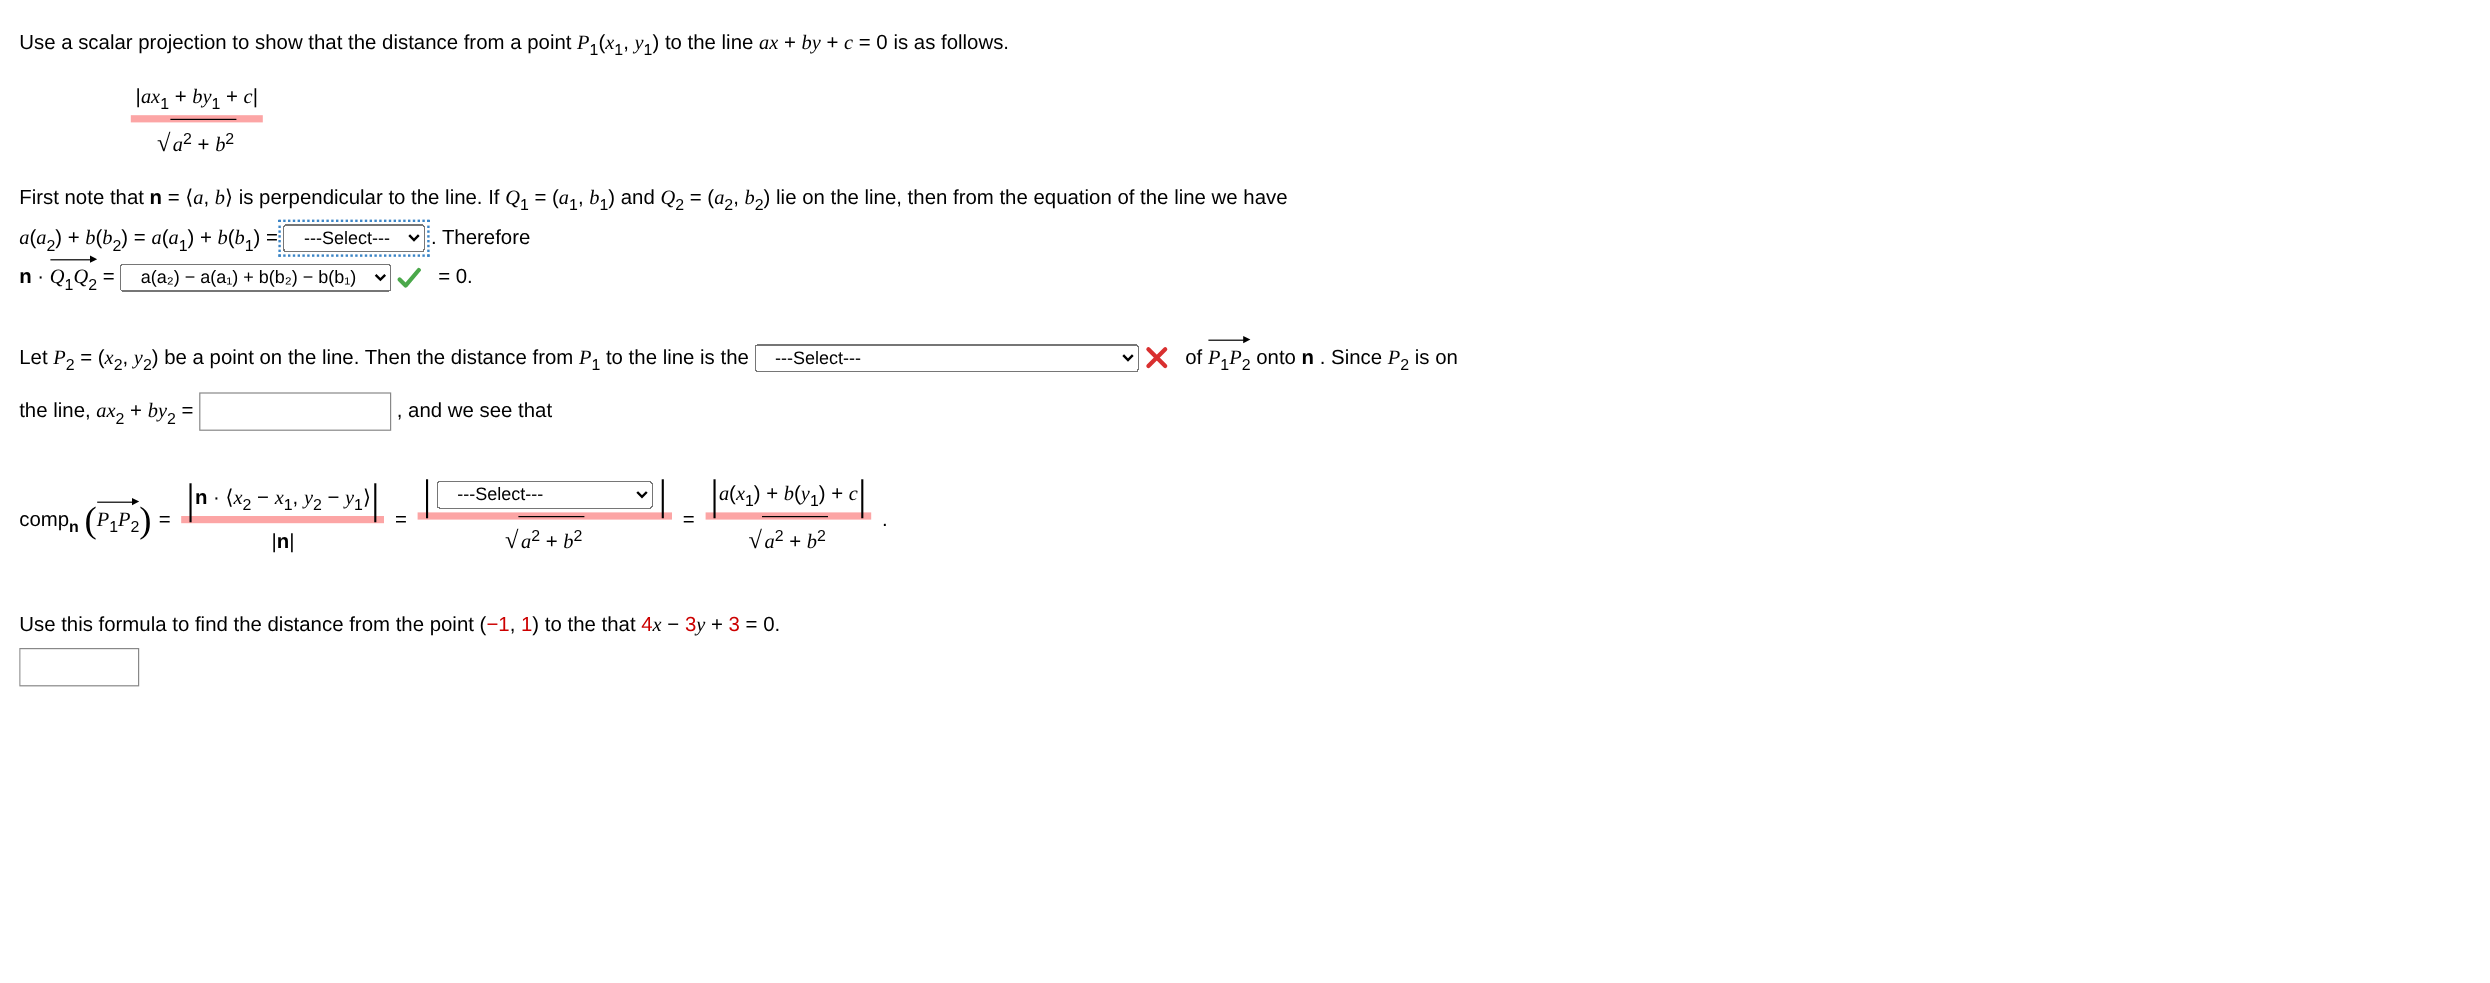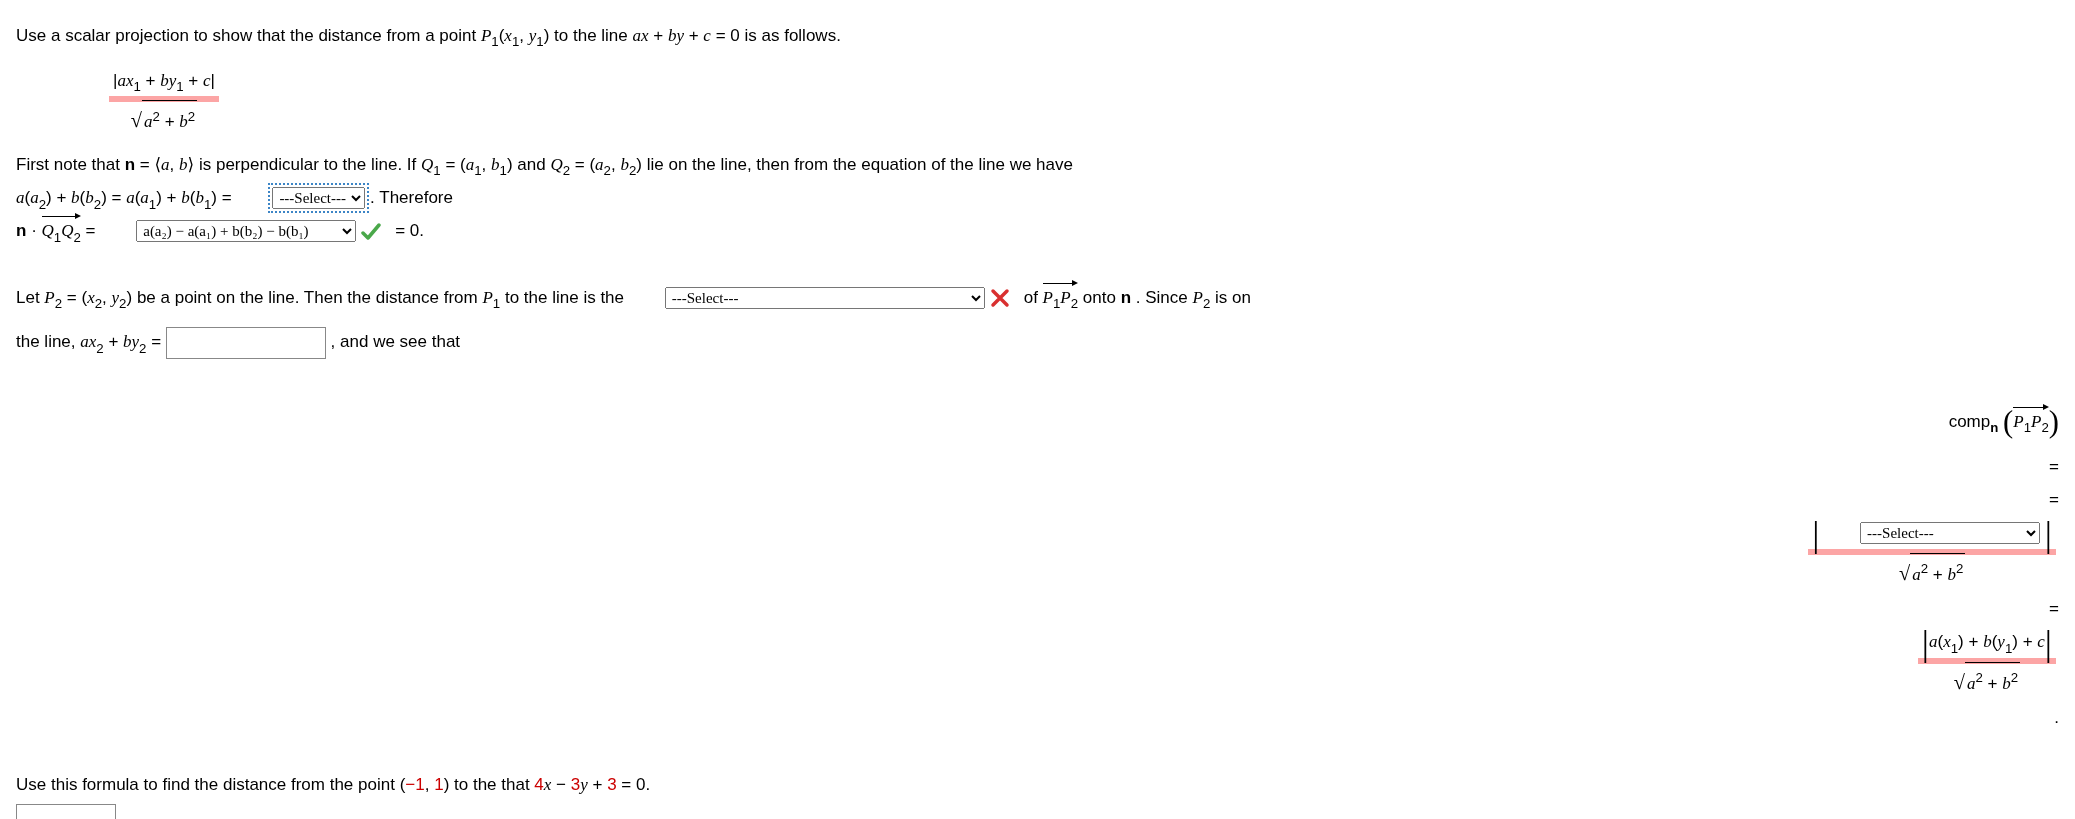--- a/index.html
+++ b/index.html
@@ -17,23 +17,22 @@
     vertical-align: middle;
     margin: 0 3px;
   }
   .frac .num { display: block; border-bottom: 6px solid #fca5a5; padding: 0 4px 2px 4px; }
   .frac .den { display: block; padding: 2px 4px 0 4px; }
   .sqrt-wrap { white-space: nowrap; }
   .sqrt-sign { font-family: 'Times New Roman', serif; font-size: 1.2em; }
   .sqrt-body { border-top: 1px solid #000; padding: 11px 2px; }
   select {
     font-size: 15px;
-    padding: 1px 2px;
-    font-family: Liberation Serif, serif;
-    margin-left: 36px;
+    padding: 1px 12px;
+    font-family: Liberation Sans, sans-serif;
   }
   select.dotted-border {
     outline: 2px dotted #3c85c6;
     outline-offset: 2px;
   }
   input[type="text"] {
     border: 1px solid #888;
     height: 26px;
     font-size: 15px;
     padding: 2px 4px;
@@ -181,26 +180,32 @@
 <div class="row" style="margin-top:16px;">
   <span>the line, </span>
   <span class="ital">ax</span><span class="sub">2</span> + <span class="ital">by</span><span class="sub">2</span> = 
   <input type="text" style="width: 150px;">
   <span> , and we see that</span>
 </div>
 
 <br>
 
 
-<div class="row" style="display:flex;align-items:flex-end;gap:6px;flex-wrap:wrap;flex-direction:column;">
+<div class="row" style="display:flex;align-items:center;gap:6px;flex-wrap:wrap;">
   <span>
     <span>comp</span><span class="sub bold">n</span>
     <span class="bigparen">(</span><span class="overarrow"><span class="ital">P</span><span class="sub">1</span><span class="ital">P</span><span class="sub">2</span></span><span class="bigparen">)</span>
   </span>
   <span>=</span>
+  <span class="frac">
+    <span class="num">
+      <span class="mid-abs">|</span><span class="bold">n</span> · <span class="angle-l">⟨</span><span class="ital">x</span><span class="sub">2</span> − <span class="ital">x</span><span class="sub">1</span>, <span class="ital">y</span><span class="sub">2</span> − <span class="ital">y</span><span class="sub">1</span><span class="angle-r">⟩</span><span class="mid-abs">|</span>
+    </span>
+    <span class="den">|<span class="bold">n</span>|</span>
+  </span>
   <span>=</span>
   <span class="frac">
     <span class="num">
       <span class="mid-abs">|</span>
       <select style="min-width:180px;">
         <option>---Select---</option>
       </select>
       <span class="mid-abs">|</span>
     </span>
     <span class="den"><span class="sqrt-wrap"><span class="sqrt-sign">√</span><span class="sqrt-body"><span class="ital">a</span><span class="sup">2</span> + <span class="ital">b</span><span class="sup">2</span></span></span></span>

